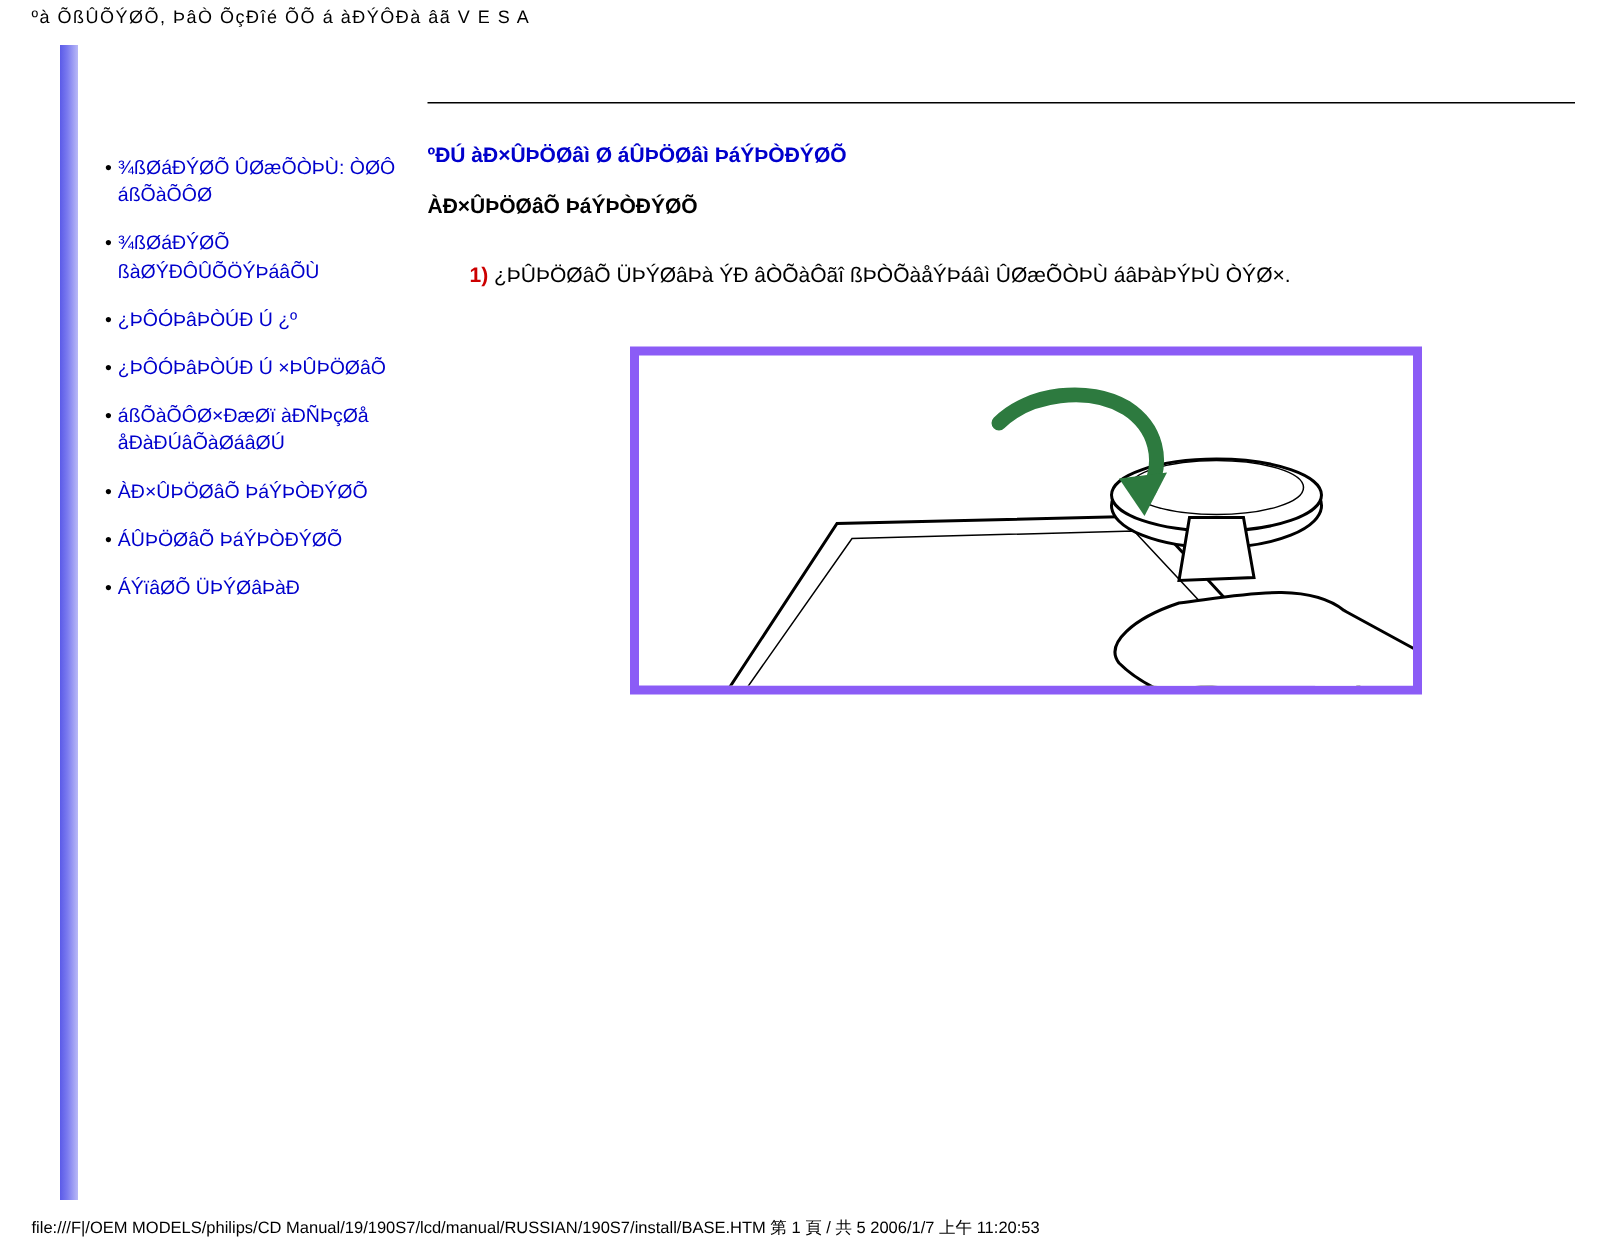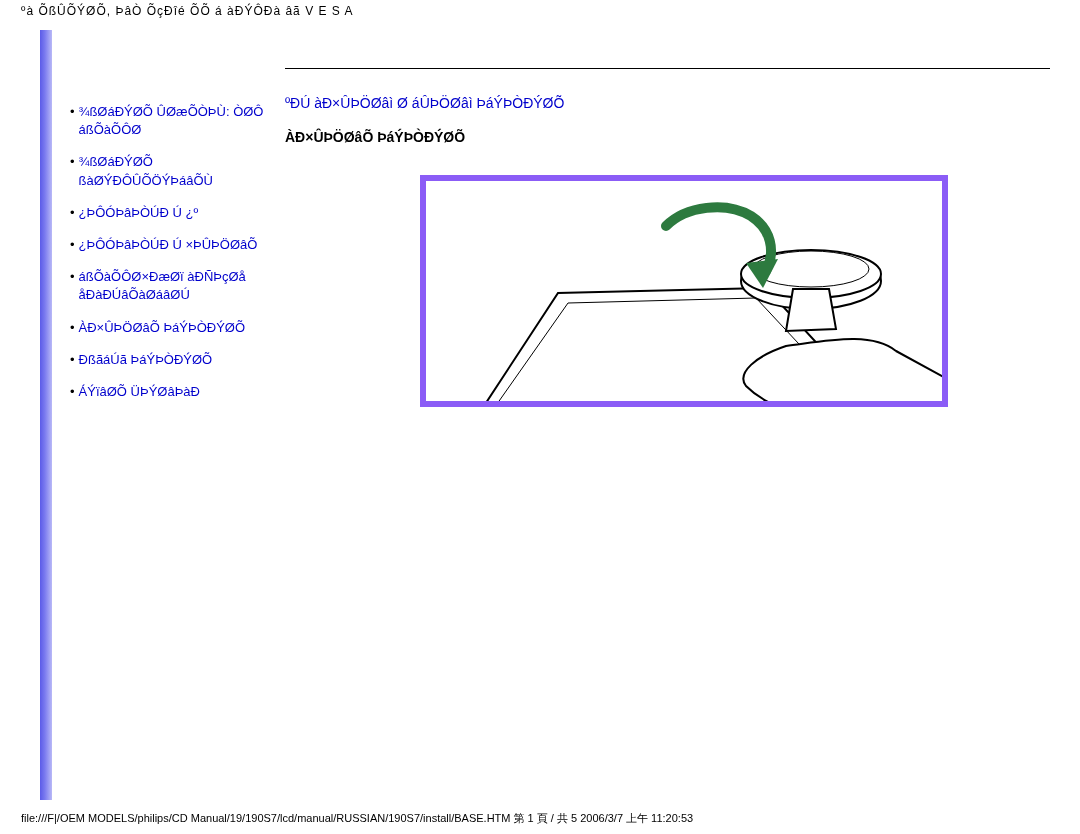--- a/index.html
+++ b/index.html
@@ -65,21 +65,21 @@
     font-weight: bold;
     margin-bottom: 28px;
   }
   .divider {
     border: none;
     border-top: 1px solid #000;
     margin-bottom: 26px;
   }
   .sub-title {
     color: #0000cc;
-    font-weight: normal;
+    font-weight: bold;
     font-size: 14px;
     margin-bottom: 18px;
   }
   .section-label {
     color: #000;
     font-weight: bold;
     font-size: 14px;
     margin-bottom: 30px;
   }
   .step-text {
@@ -145,32 +145,36 @@
     <div class="sidebar-item">
       <span class="bullet">•</span>
       <a href="#">áßÕàÕÔØ×ÐæØï àÐÑÞçØå åÐàÐÚâÕàØáâØÚ</a>
     </div>
     <div class="sidebar-item">
       <span class="bullet">•</span>
       <a href="#">ÀÐ×ÛÞÖØâÕ ÞáÝÞÒÐÝØÕ</a>
     </div>
     <div class="sidebar-item">
       <span class="bullet">•</span>
-      <a href="#">ÐßãáÚã ÞáÝÞÒÐÝØÕ</a>
+      <a href="#">ÁÛÞÖØâÕ ÞáÝÞÒÐÝØÕ</a>
     </div>
     <div class="sidebar-item">
       <span class="bullet">•</span>
       <a href="#">ÁÝïâØÕ ÜÞÝØâÞàÐ</a>
     </div>
   </div>
 
   <div class="main">
     <hr class="divider">
     <div class="sub-title">ºÐÚ àÐ×ÛÞÖØâì Ø áÛÞÖØâì ÞáÝÞÒÐÝØÕ</div>
     <div class="section-label">ÀÐ×ÛÞÖØâÕ ÞáÝÞÒÐÝØÕ</div>
+    <div class="step-text">
+      <span class="step-num">1)</span>
+      <span>¿ÞÛÞÖØâÕ ÜÞÝØâÞà ÝÐ âÒÕàÔãî ßÞÒÕàåÝÞáâì ÛØæÕÒÞÙ áâÞàÞÝÞÙ ÒÝØ×.</span>
+    </div>
 
     <div class="illustration-box">
       <svg viewBox="0 0 528 322" width="528" height="322">
 
         <path d="M 35 260 L 132 112 L 340 107 L 435 210 L 95 270 Z" fill="#fff" stroke="#000" stroke-width="2"></path>
         <path d="M 52 250 L 142 122 L 330 117 L 415 208 L 105 258 Z" fill="none" stroke="#000" stroke-width="1"></path>
 
         <path d="M 360 165 C 400 160 445 150 470 170 C 500 195 490 230 445 235 C 400 245 345 230 320 205 C 310 192 330 175 360 165 Z" fill="#fff" stroke="#000" stroke-width="2"></path>
         <path d="M 470 170 L 525 200 L 525 260 L 455 255 L 445 235" fill="#fff" stroke="#000" stroke-width="2"></path>
 
@@ -181,13 +185,13 @@
 
         <path d="M 240 45 C 260 25 300 20 325 35 C 345 48 350 70 340 90" fill="none" stroke="#2d7a3f" stroke-width="10" stroke-linecap="round"></path>
         <path d="M 352 78 L 337 107 L 320 82 Z" fill="#2d7a3f"></path>
       </svg>
       <div class="illu-label">Safe surface</div>
     </div>
 
   </div>
 </div>
 
-<div class="footer-path">file:///F|/OEM MODELS/philips/CD Manual/19/190S7/lcd/manual/RUSSIAN/190S7/install/BASE.HTM 第 1 頁 / 共 5 2006/3/7 上午 11:20:53</div>
+<div class="footer-path">file:///F|/OEM MODELS/philips/CD Manual/19/190S7/lcd/manual/RUSSIAN/190S7/install/BASE.HTM 第 1 頁 / 共 5 2006/1/7 上午 11:20:53</div>
 
 </body></html>

